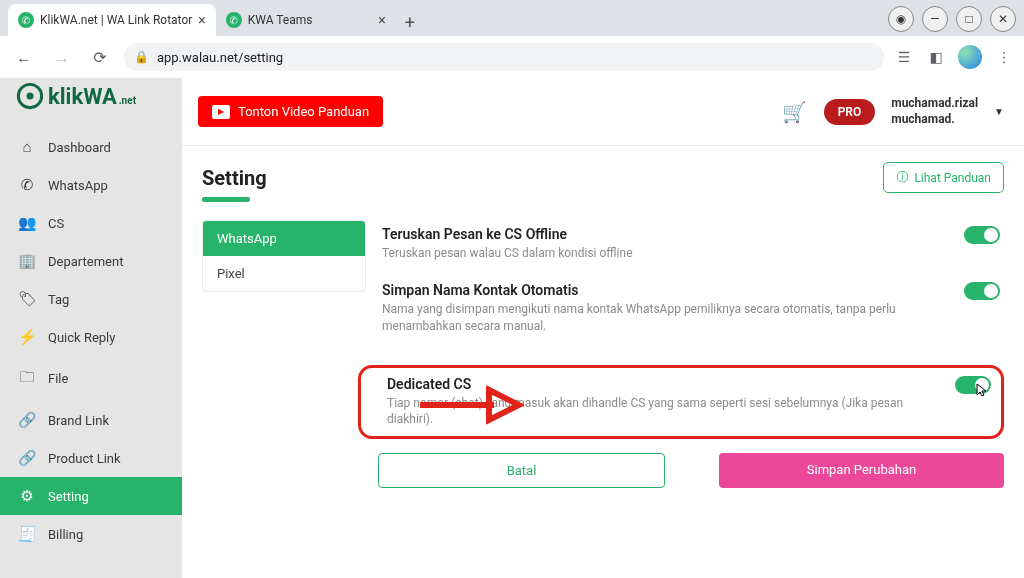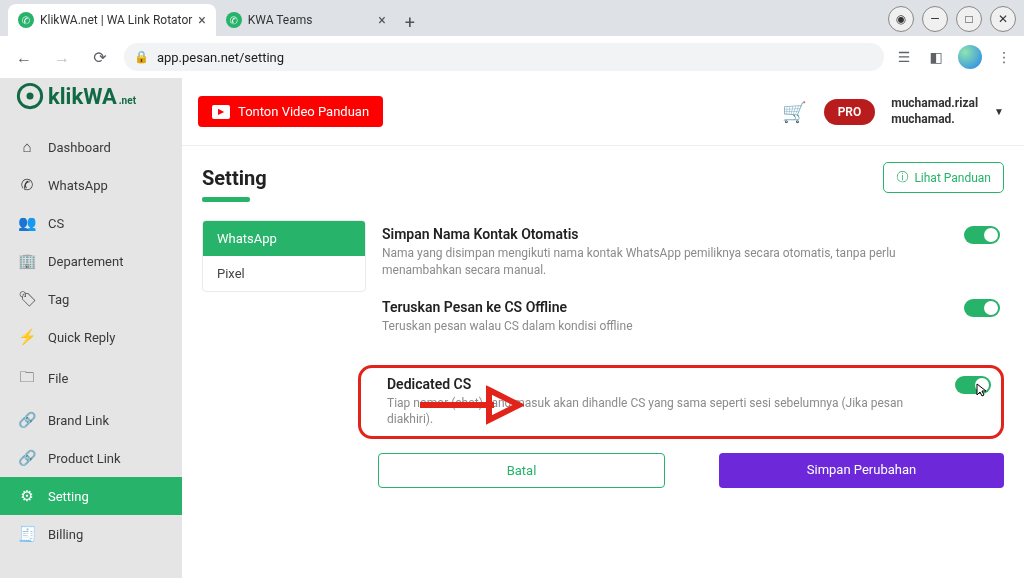--- a/index.html
+++ b/index.html
@@ -62,21 +62,21 @@
 .opt-row { display:flex; align-items:flex-start; }
 .opt-text { flex:1; padding-right:10px; }
 .toggle { position:relative; width:36px; height:18px; background:#27b36a; border-radius:10px; flex-shrink:0; }
 .toggle::after { content:""; position:absolute; right:2px; top:2px; width:14px; height:14px; background:#fff; border-radius:50%; }
 
 .highlight-box { border:3px solid #e2231a; border-radius:14px; padding:8px 10px; margin-top:6px; position:relative; }
 
 .actions { display:flex; gap:54px; margin-top:14px; }
 .btn { flex:1; padding:9px; text-align:center; font-size:13px; border-radius:4px; cursor:pointer; }
 .btn-cancel { border:1.5px solid #27b36a; color:#27b36a; background:#fff; max-width:288px; }
-.btn-save { background:#6d28d9; color:#fff; max-width:288px; }
+.btn-save { background:#ec4899; color:#fff; max-width:288px; }
 
 .arrow-annot { position:absolute; left:36px; top:160px; }
 
 </style>
 </head>
 <body>
 
 <div class="browser-chrome">
   <div class="win-controls">
     <div class="win-btn">◉</div>
@@ -96,21 +96,21 @@
       <span class="tab-close">×</span>
     </div>
     <div class="new-tab">+</div>
   </div>
   <div class="addr-bar">
     <div class="nav-btn">←</div>
     <div class="nav-btn" style="opacity:.4">→</div>
     <div class="nav-btn">⟳</div>
     <div class="url-box">
       <span class="lock">🔒</span>
-      <span>app.pesan.net/setting</span>
+      <span>app.walau.net/setting</span>
     </div>
     <div class="chrome-icons">
       <div class="chrome-icon">☰</div>
       <div class="chrome-icon">◧</div>
       <div class="avatar-circle"></div>
       <div class="chrome-icon">⋮</div>
     </div>
   </div>
 </div>
 
@@ -203,32 +203,32 @@
         <div class="tabs-col">
           <div class="vtab active">WhatsApp</div>
           <div class="vtab">Pixel</div>
         </div>
 
         <div class="opts-col">
 
           <div class="opt">
             <div class="opt-row">
               <div class="opt-text">
-                <div class="opt-title">Simpan Nama Kontak Otomatis</div>
-                <div class="opt-desc">Nama yang disimpan mengikuti nama kontak WhatsApp pemiliknya secara otomatis, tanpa perlu menambahkan secara manual.</div>
+                <div class="opt-title">Teruskan Pesan ke CS Offline</div>
+                <div class="opt-desc">Teruskan pesan walau CS dalam kondisi offline</div>
               </div>
               <div class="toggle"></div>
             </div>
           </div>
 
           <div class="opt">
             <div class="opt-row">
               <div class="opt-text">
-                <div class="opt-title">Teruskan Pesan ke CS Offline</div>
-                <div class="opt-desc">Teruskan pesan walau CS dalam kondisi offline</div>
+                <div class="opt-title">Simpan Nama Kontak Otomatis</div>
+                <div class="opt-desc">Nama yang disimpan mengikuti nama kontak WhatsApp pemiliknya secara otomatis, tanpa perlu menambahkan secara manual.</div>
               </div>
               <div class="toggle"></div>
             </div>
           </div>
 
           <div class="highlight-box" style="margin-left:-20px;margin-top:16px;">
             <div class="opt" style="padding:0 0 0 16px;">
               <div class="opt-row">
                 <div class="opt-text">
                   <div class="opt-title">Dedicated CS</div>

